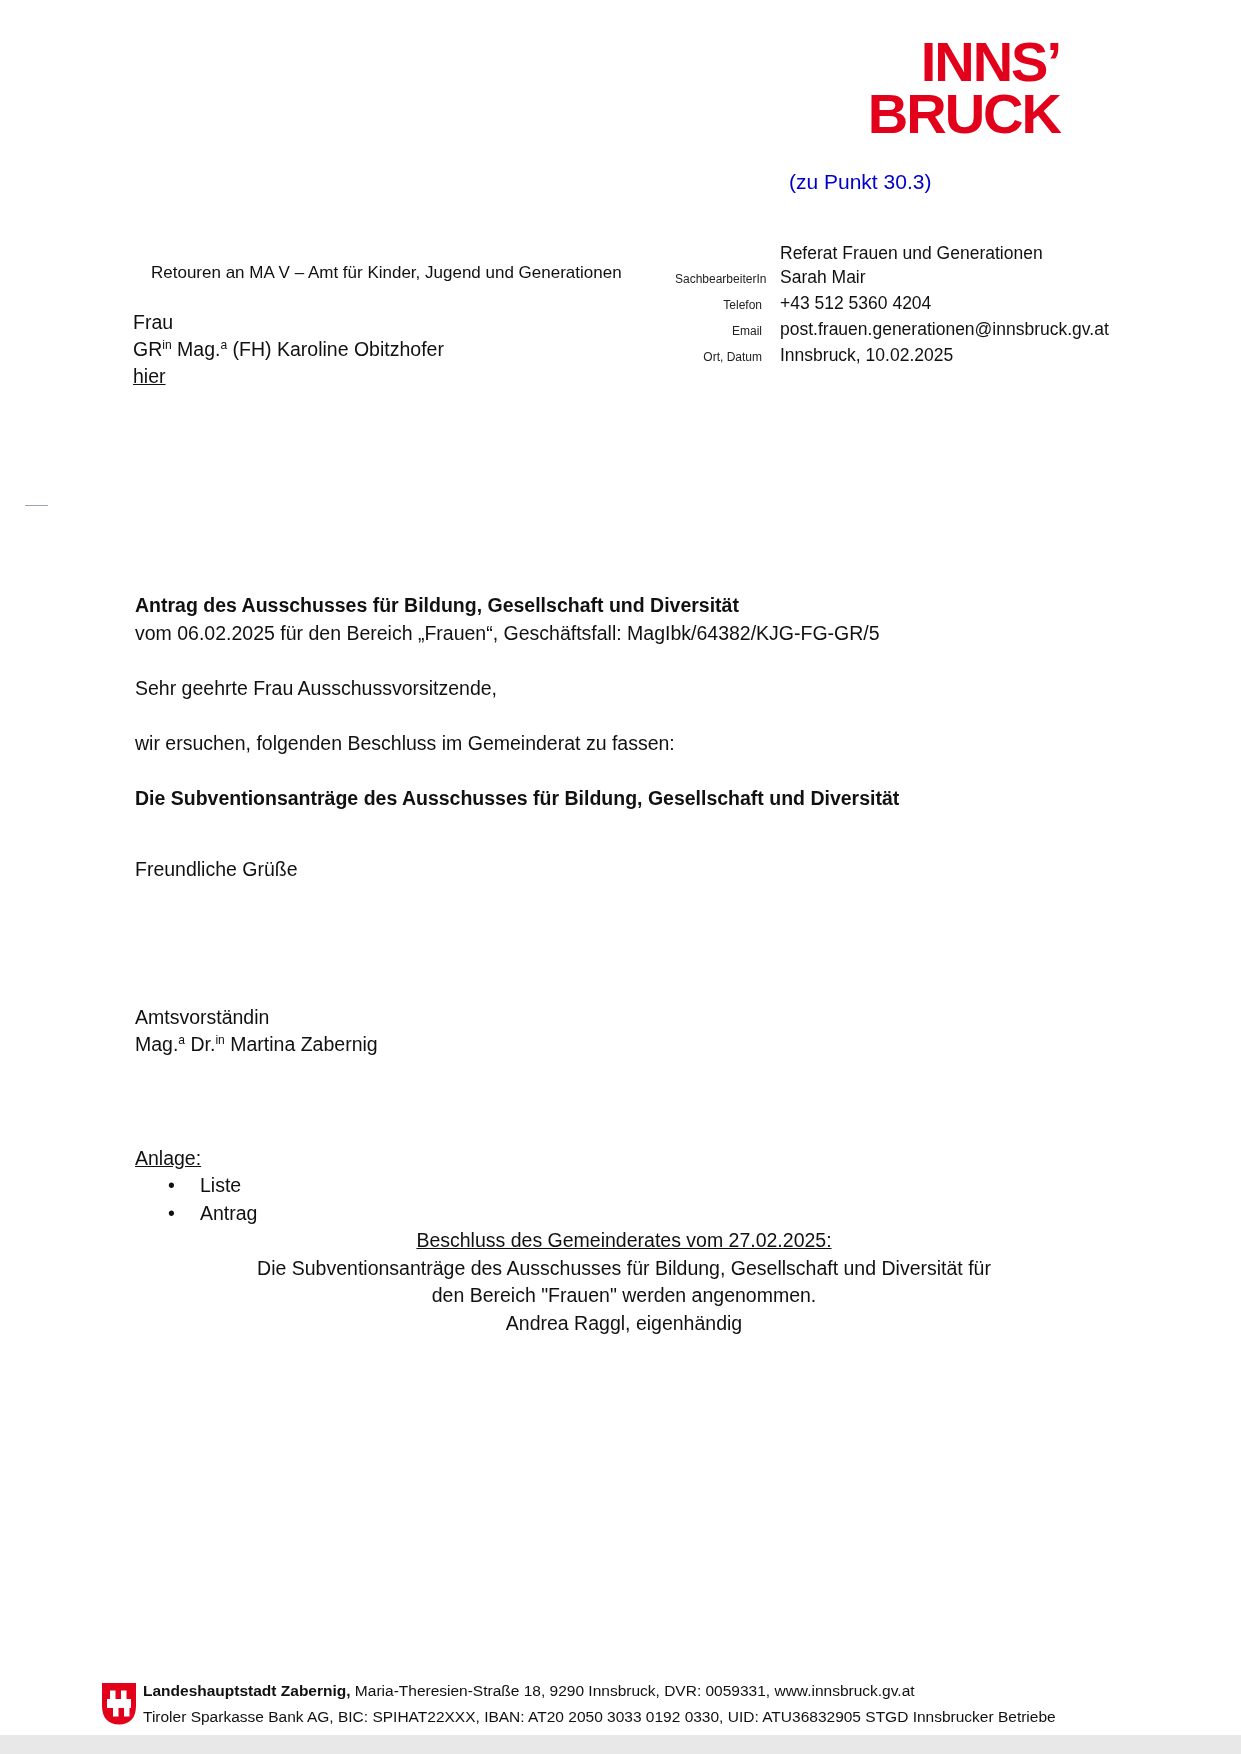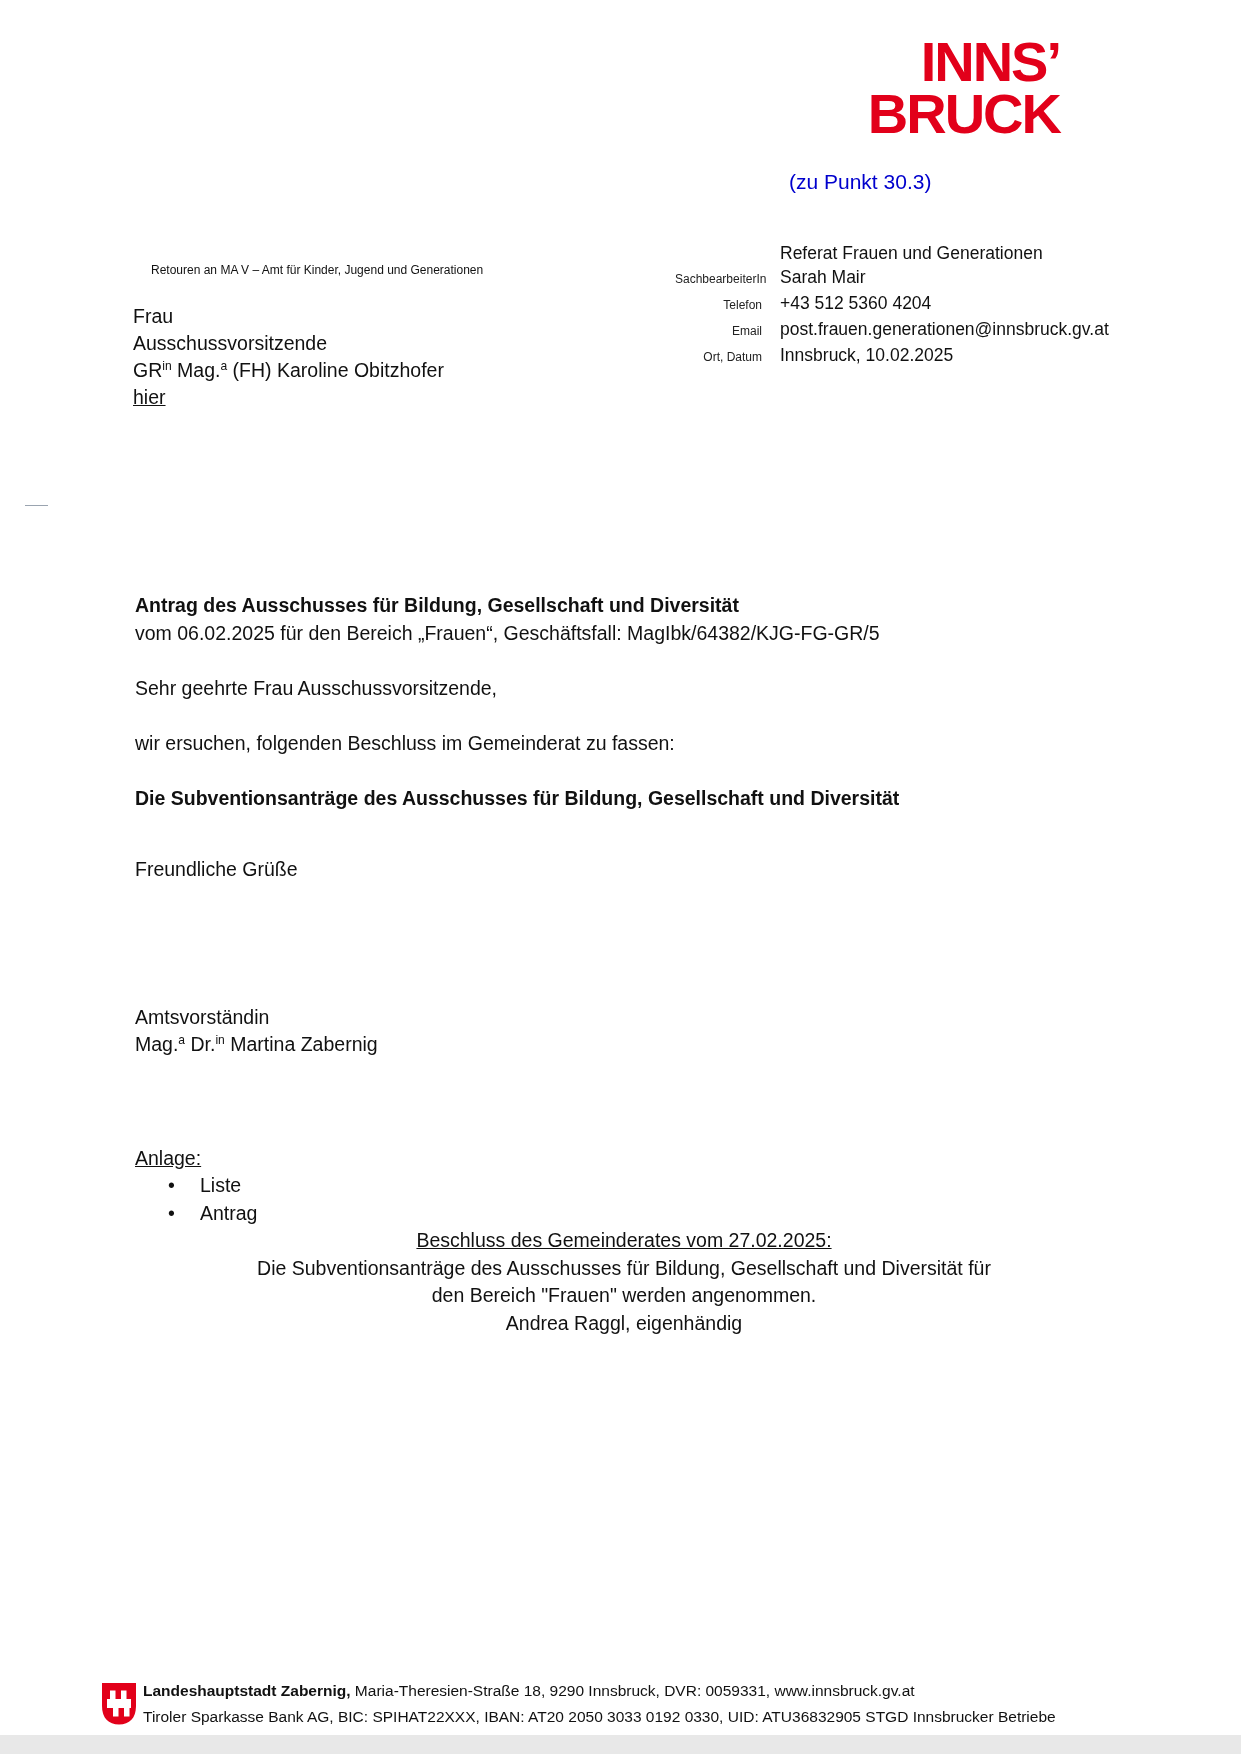--- a/index.html
+++ b/index.html
@@ -37,21 +37,21 @@
   .sender-label{
     width:87px; text-align:right; flex:0 0 87px;
     font-size:12px; color:#222;
   }
   .sender-value{margin-left:18px; white-space:nowrap;}
   .bold{font-weight:bold;}
   
   .recipient{
     position:absolute; top:263px; left:133px; width:500px;
   }
-  .retouren{font-size:12px; margin-bottom:26px;padding-left:18px;}
+  .retouren{font-size:17px; margin-bottom:26px;padding-left:18px;}
   .addr-line{font-size:19.5px; line-height:27px;}
   .underline{text-decoration:underline;}
   sup{font-size:0.62em; line-height:0;}
   
   .fold-mark{
     position:absolute; left:25px; top:505px;
     width:23px; height:1px; background:#9aa4b0;
   }
   
   .body{
@@ -103,21 +103,20 @@
     </div>
     <div class="sender-row">
       <span class="sender-label">Ort, Datum</span>
       <span class="sender-value">Innsbruck, 10.02.2025</span>
     </div>
   </div>
 
   <div class="recipient">
     <div class="retouren">Retouren an MA V – Amt für Kinder, Jugend und Generationen</div>
     <div class="addr-line">Frau</div>
-    <div class="addr-line">Ausschussvorsitzende</div>
     <div class="addr-line"><span>GR</span><sup>in</sup><span> Mag.</span><sup>a</sup><span> (FH) Karoline Obitzhofer</span></div>
     <div class="addr-line underline">hier</div>
   </div>
 
   <div class="fold-mark"></div>
 
   <div class="body">
     <div class="bold">Antrag des Ausschusses für Bildung, Gesellschaft und Diversität</div>
     <div>vom 06.02.2025 für den Bereich „Frauen“, Geschäftsfall: MagIbk/64382/KJG-FG-GR/5</div>
     <div class="blank"></div>

